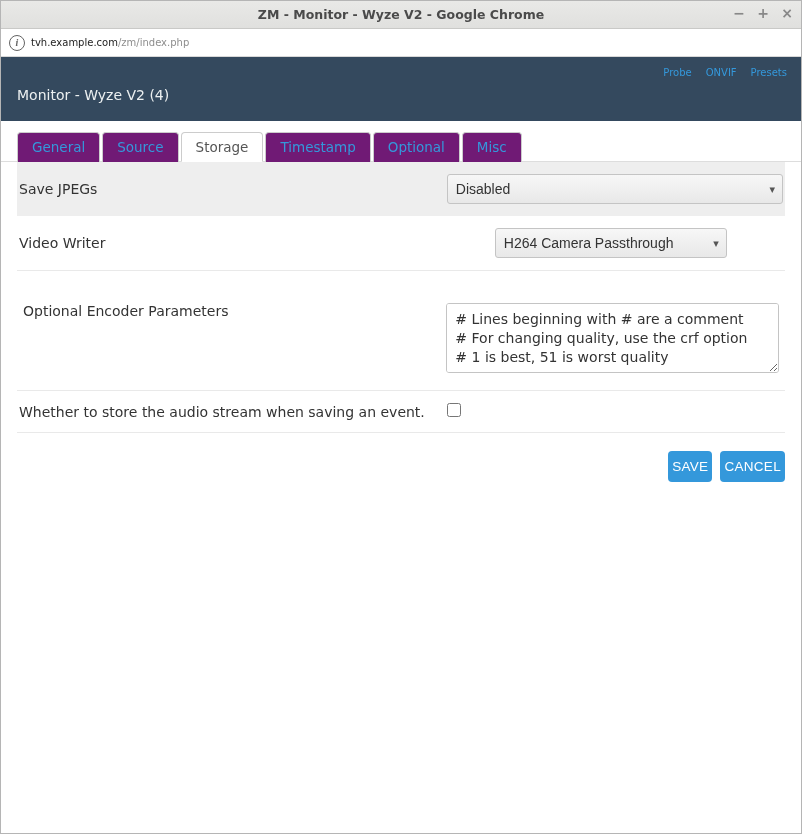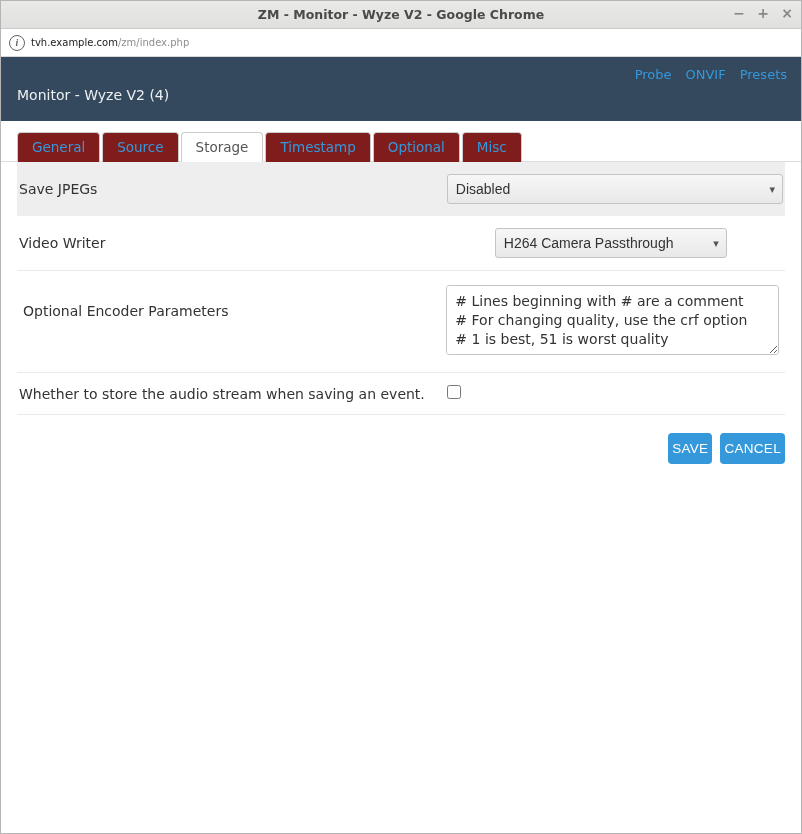--- a/index.html
+++ b/index.html
@@ -8,39 +8,39 @@
   .titlebar { height: 28px; background: linear-gradient(#e9e9e7, #e0e0de); border-bottom: 1px solid #c9c9c7; display: flex; align-items: center; justify-content: center; position: relative; }
   .titlebar-title { font-size: 12.5px; font-weight: bold; color: #4a4a4a; }
   .win-controls { position: absolute; right: 6px; top: 4px; display: flex; gap: 8px; }
   .win-btn { width: 16px; height: 16px; display: flex; align-items: center; justify-content: center; color: #888; font-size: 14px; cursor: pointer; font-weight: bold; }
   .addressbar { height: 28px; background: #fff; border-bottom: 1px solid #d8d8d8; display: flex; align-items: center; padding: 0 8px; gap: 6px; }
   .info-icon { width: 16px; height: 16px; border: 1.3px solid #636363; border-radius: 50%; display: flex; align-items: center; justify-content: center; font-size: 10px; color: #636363; font-family: Georgia, serif; font-style: italic; font-weight: bold; }
   .url { font-size: 10px; color: #222; }
   .url .muted { color: #8d8d8d; }
   .content { flex: 1; background: #fff; overflow: hidden; }
   .header { background: #34495e; color: #fff; padding: 12px 16px 18px 16px; position: relative; }
-  .header-links { position: absolute; right: 14px; top: 10px; display: flex; gap: 14px; font-size: 13px; }
+  .header-links { position: absolute; right: 14px; top: 10px; display: flex; gap: 14px; font-size: 10px; }
   .header-links a { color: #3498db; text-decoration: none; }
   .header-title { font-size: 14px; margin-top: 18px; color: #ecf0f1; }
   .tabs { display: flex; padding: 10px 16px 0 16px; border-bottom: 1px solid #ddd; gap: 2px; }
-  .tab { border: 1px solid #ccc; border-bottom: none; border-radius: 4px 4px 0 0; padding: 6px 14px; font-size: 13.5px; color: #3498db; background: #7f1d1d; cursor: pointer; position: relative; top: 1px; }
+  .tab { border: 1px solid #ccc; border-bottom: none; border-radius: 4px 4px 0 0; padding: 6px 14px; font-size: 13.5px; color: #3498db; background: #701a75; cursor: pointer; position: relative; top: 1px; }
   .tab.active { background: #fff; color: #555; border-bottom: 1px solid #fff; }
   .form-area { padding: 0 16px; }
   .row { display: flex; align-items: center; border-bottom: 1px solid #e9e9e9; padding: 12px 2px; font-size: 14px; color: #333; }
   .row.shade { background: #eeeeee; border-bottom: none; }
   .row-label { flex: 0 0 56%; }
   .row-control { flex: 1; }
   .select { width: 100%; height: 30px; border: 1px solid #c4c4c4; border-radius: 3px; background: linear-gradient(#f7f7f7,#e8e8e8); font-size: 14px; padding: 0 24px 0 8px; appearance: none; -webkit-appearance: none; position: relative; color: #333; }
   .select-wrap { position: relative; display: inline-block; }
   .select-wrap.full { width: 100%; display: block; }
   .select-wrap::after { content: "▾"; position: absolute; right: 8px; top: 50%; transform: translateY(-50%); font-size: 11px; color: #555; pointer-events: none; }
   .select.narrow { width: 232px; margin-left: 48px; }
   .encoder-row { align-items: flex-start; padding: 14px 6px; }
   .encoder-row .row-label { padding-top: 18px; }
-  .textarea { width: 100%; height: 70px; border: 1px solid #c4c4c4; border-radius: 3px; font-size: 14px; padding: 6px 8px; font-family: inherit; resize: both; overflow-y: scroll; color: #333; line-height: 1.35; }
+  .textarea { width: 100%; height: 70px; border: 1px solid #c4c4c4; border-radius: 3px; font-size: 14px; padding: 6px 8px; font-family: inherit; resize: both; overflow-y: scroll; color: #333; line-height: 1.35; margin-top: 18px; }
   .checkbox { width: 14px; height: 14px; }
   .button-row { display: flex; justify-content: flex-end; gap: 8px; padding: 18px 16px; }
   .btn { background: #3498db; color: #fff; border: none; border-radius: 4px; padding: 8px 4px; font-size: 13.5px; cursor: pointer; letter-spacing: 0.3px; }
 </style>
 </head>
 <body>
 
 <div class="window">
 
   <div class="titlebar">

